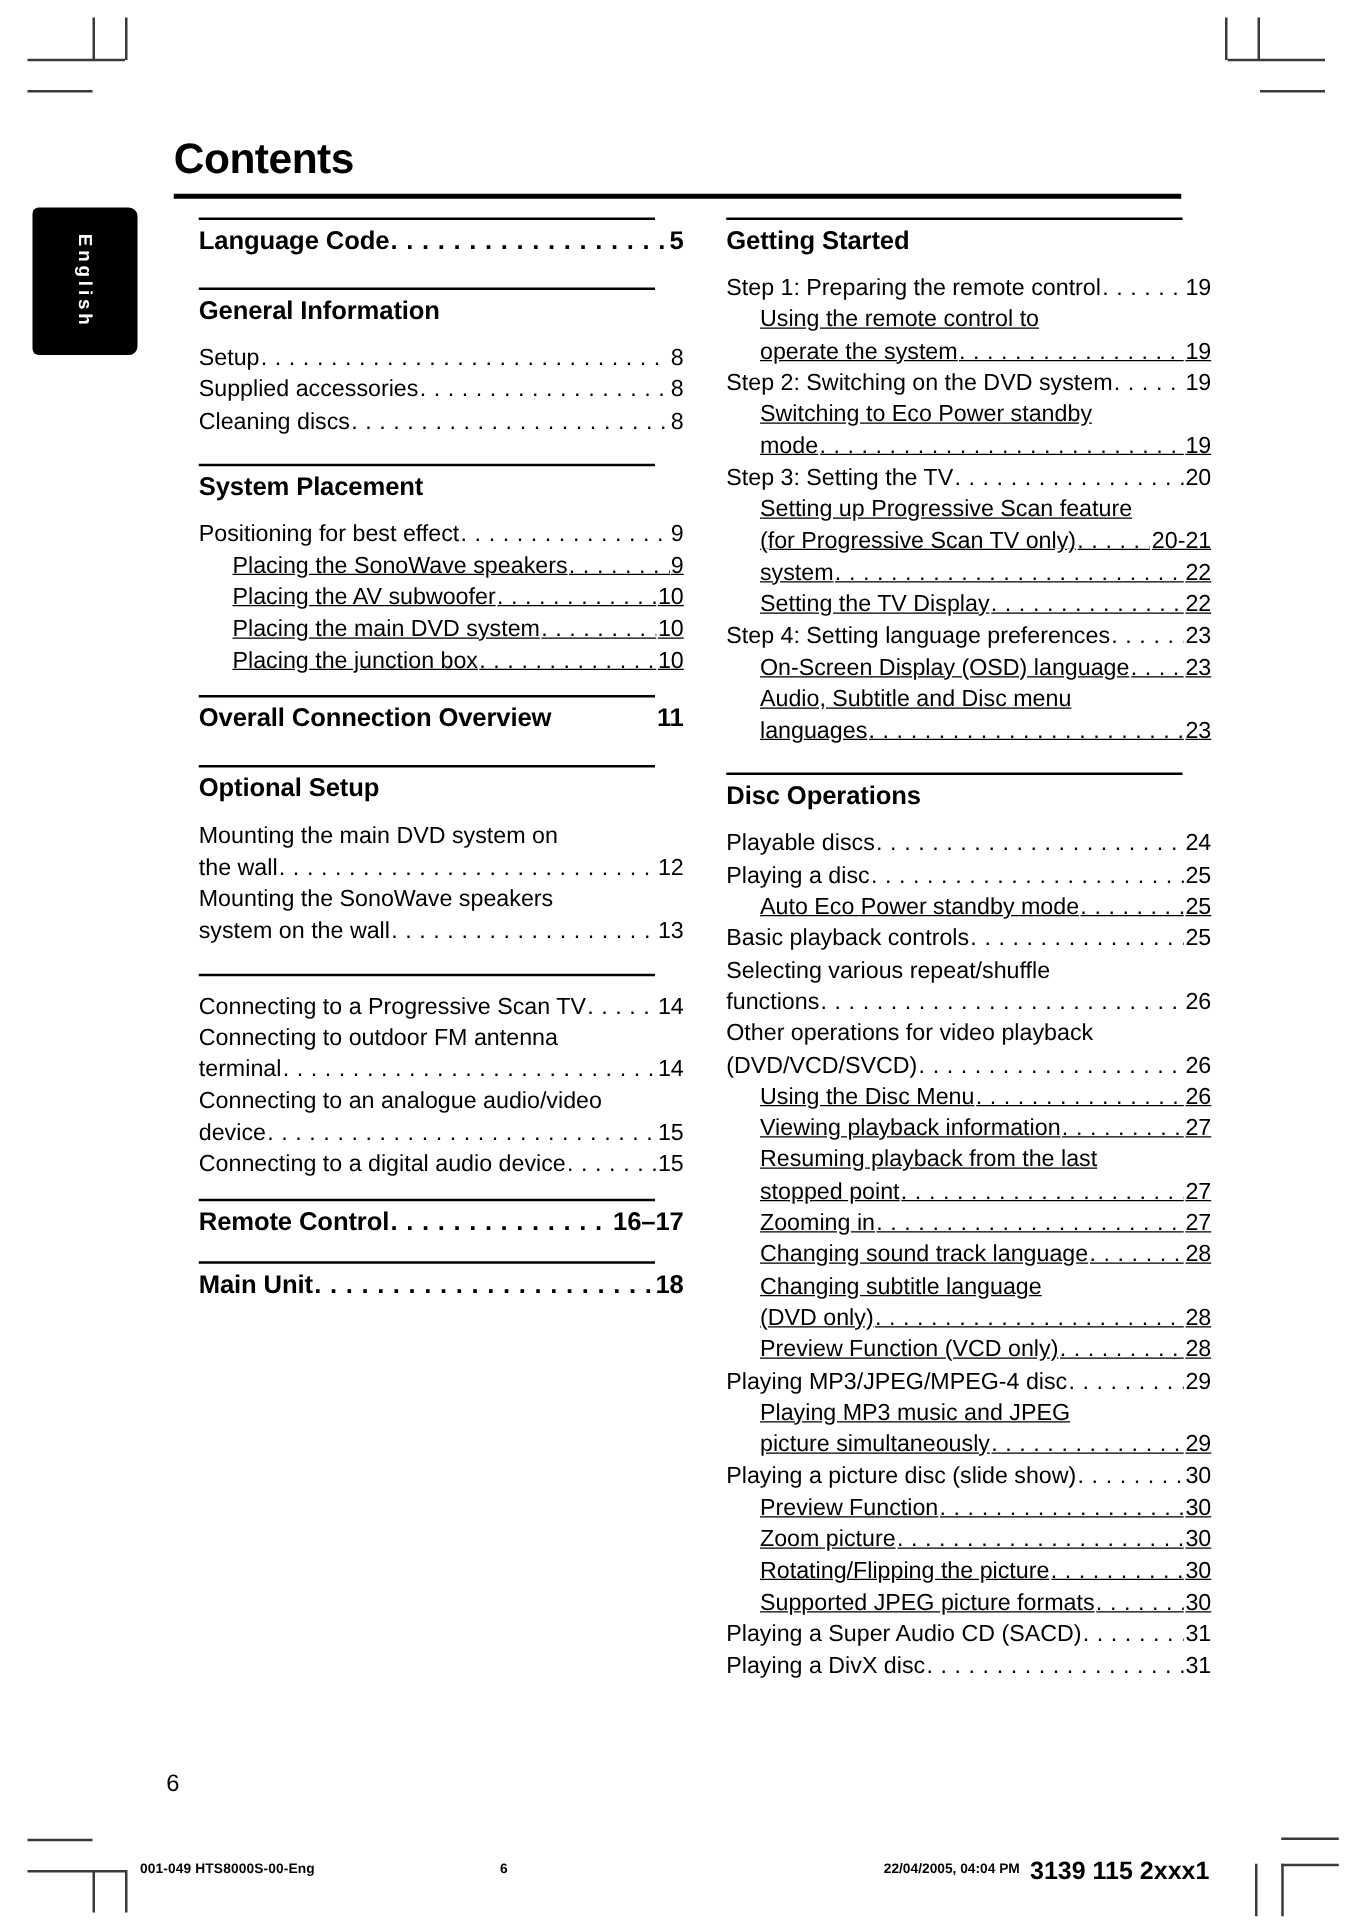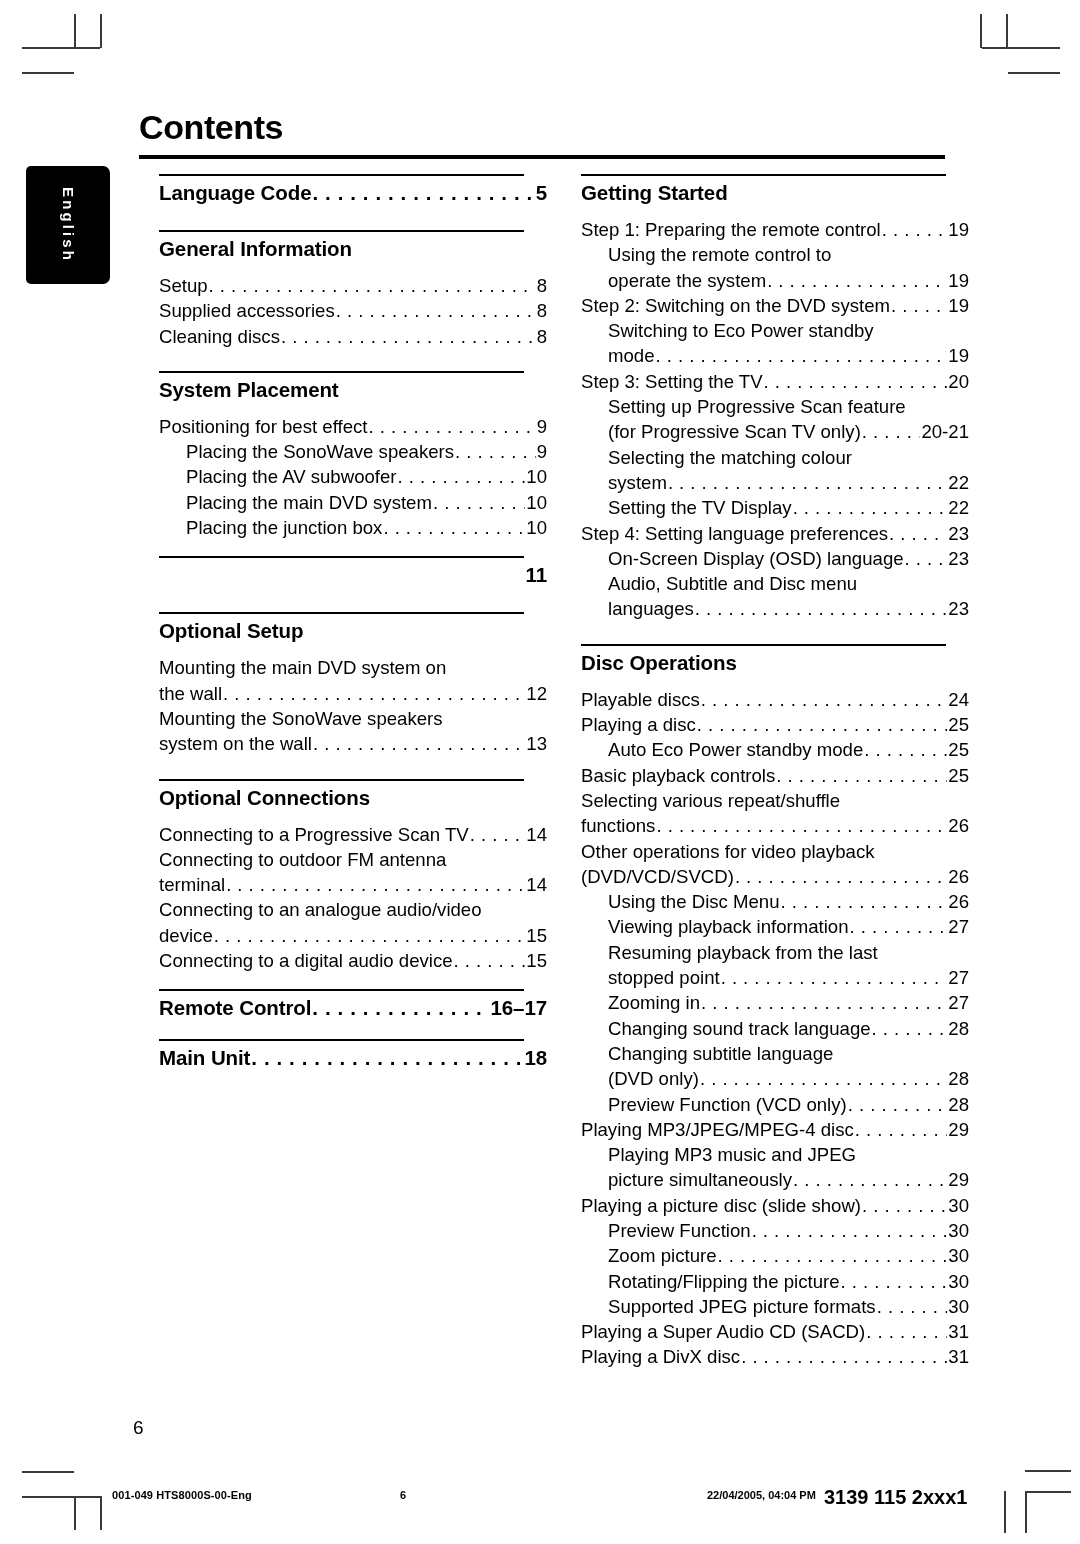--- a/index.html
+++ b/index.html
@@ -104,21 +104,21 @@
   }
   .ent .e-txt{flex:0 0 auto;}
   .ent .e-dots{
     flex:1 1 auto;
     overflow:hidden;
     white-space:nowrap;
     letter-spacing:0.45px;
     margin:0 1px;
   }
   .ent .e-pg{flex:0 0 auto;}
-  .ent.ind{padding-left:27px;}
+  .ent.ind{padding-left:27px;text-decoration:underline;}
   .ent.cont{display:block;}
 
   
   .pageno{
     position:absolute;
     left:133px;top:1417px;
     font-size:19px;
   }
 
   
@@ -218,20 +218,21 @@
         <div class="ent ind">
           <span class="e-txt">Placing the junction box</span>
           <span class="e-dots">. . . . . . . . . . . . . . . . . . . . . . . . . . . . . . . . . . . . . . . . . . . . . . . . . . . . . . . . . . . . . . . . . . . . . . . . . . . . . . . . . . . . . . . . . .</span>
           <span class="e-pg">10</span>
         </div>
       </div>
       <div class="sec">
         <div class="sec-gap-s"></div>
         <div class="sec-rule"></div>
         <div class="sec-head">
+          <span class="h-txt">Overall Connection Overview</span>
           <span class="h-dots"> </span>
           <span class="h-pg">11</span>
         </div>
       </div>
       <div class="sec">
         <div class="sec-gap"></div>
         <div class="sec-rule"></div>
         <div class="sec-head plain"><span class="h-txt">Optional Setup</span></div>
         <div class="gap-after-head"></div>
         <div class="ent cont"><span class="e-txt">Mounting the main DVD system on</span></div>
@@ -243,21 +244,20 @@
         <div class="ent cont"><span class="e-txt">Mounting the SonoWave speakers</span></div>
         <div class="ent">
           <span class="e-txt">system on the wall</span>
           <span class="e-dots">. . . . . . . . . . . . . . . . . . . . . . . . . . . . . . . . . . . . . . . . . . . . . . . . . . . . . . . . . . . . . . . . . . . . . . . . . . . . . . . . . . . . . . . . . .</span>
           <span class="e-pg">13</span>
         </div>
       </div>
       <div class="sec">
         <div class="sec-gap"></div>
         <div class="sec-rule"></div>
-        <div class="sec-head plain"><span class="h-txt">Optional Connections</span></div>
         <div class="gap-after-head"></div>
         <div class="ent">
           <span class="e-txt">Connecting to a Progressive Scan TV</span>
           <span class="e-dots">. . . . . . . . . . . . . . . . . . . . . . . . . . . . . . . . . . . . . . . . . . . . . . . . . . . . . . . . . . . . . . . . . . . . . . . . . . . . . . . . . . . . . . . . . .</span>
           <span class="e-pg">14</span>
         </div>
         <div class="ent cont"><span class="e-txt">Connecting to outdoor FM antenna</span></div>
         <div class="ent">
           <span class="e-txt">terminal</span>
           <span class="e-dots">. . . . . . . . . . . . . . . . . . . . . . . . . . . . . . . . . . . . . . . . . . . . . . . . . . . . . . . . . . . . . . . . . . . . . . . . . . . . . . . . . . . . . . . . . .</span>
@@ -325,21 +325,20 @@
           <span class="e-txt">Step 3: Setting the TV</span>
           <span class="e-dots">. . . . . . . . . . . . . . . . . . . . . . . . . . . . . . . . . . . . . . . . . . . . . . . . . . . . . . . . . . . . . . . . . . . . . . . . . . . . . . . . . . . . . . . . . .</span>
           <span class="e-pg">20</span>
         </div>
         <div class="ent ind cont"><span class="e-txt">Setting up Progressive Scan feature</span></div>
         <div class="ent ind">
           <span class="e-txt">(for Progressive Scan TV only)</span>
           <span class="e-dots">. . . . . . . . . . . . . . . . . . . . . . . . . . . . . . . . . . . . . . . . . . . . . . . . . . . . . . . . . . . . . . . . . . . . . . . . . . . . . . . . . . . . . . . . . .</span>
           <span class="e-pg">20-21</span>
         </div>
-        <div class="ent ind cont"><span class="e-txt">Selecting the matching colour</span></div>
         <div class="ent ind">
           <span class="e-txt">system</span>
           <span class="e-dots">. . . . . . . . . . . . . . . . . . . . . . . . . . . . . . . . . . . . . . . . . . . . . . . . . . . . . . . . . . . . . . . . . . . . . . . . . . . . . . . . . . . . . . . . . .</span>
           <span class="e-pg">22</span>
         </div>
         <div class="ent ind">
           <span class="e-txt">Setting the TV Display</span>
           <span class="e-dots">. . . . . . . . . . . . . . . . . . . . . . . . . . . . . . . . . . . . . . . . . . . . . . . . . . . . . . . . . . . . . . . . . . . . . . . . . . . . . . . . . . . . . . . . . .</span>
           <span class="e-pg">22</span>
         </div>

